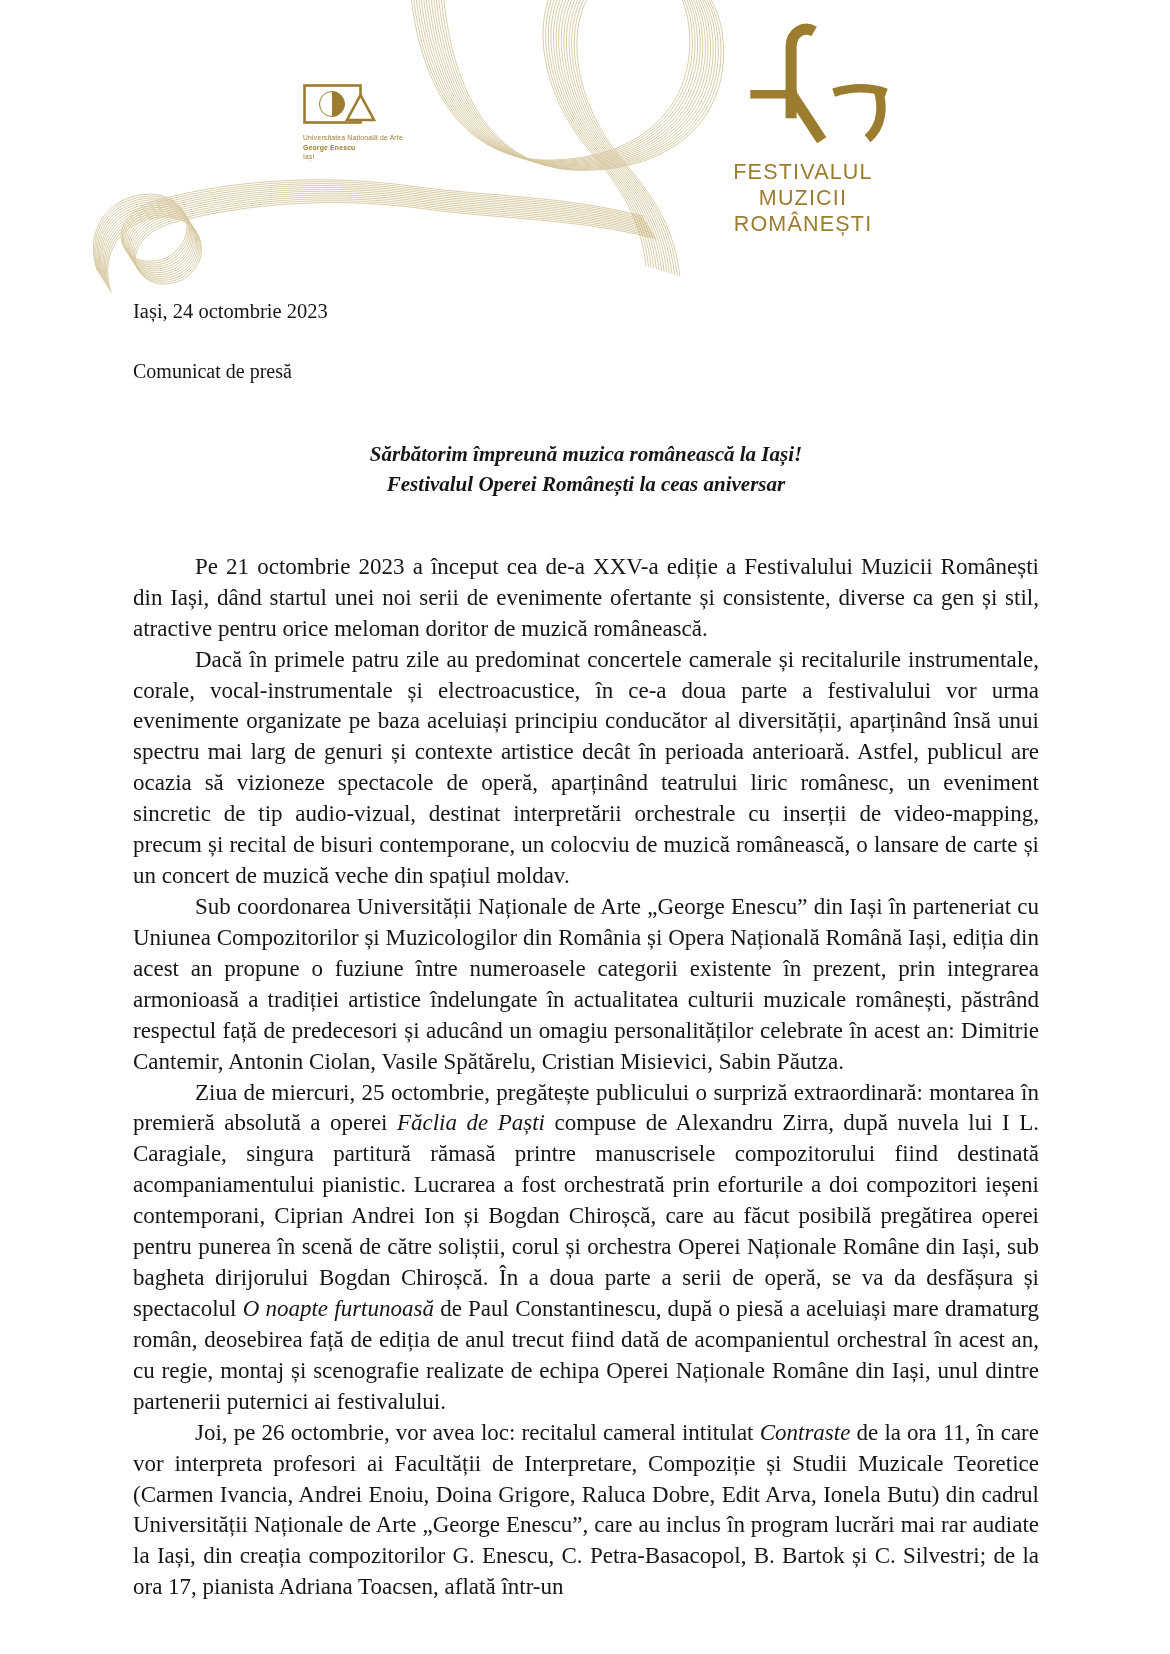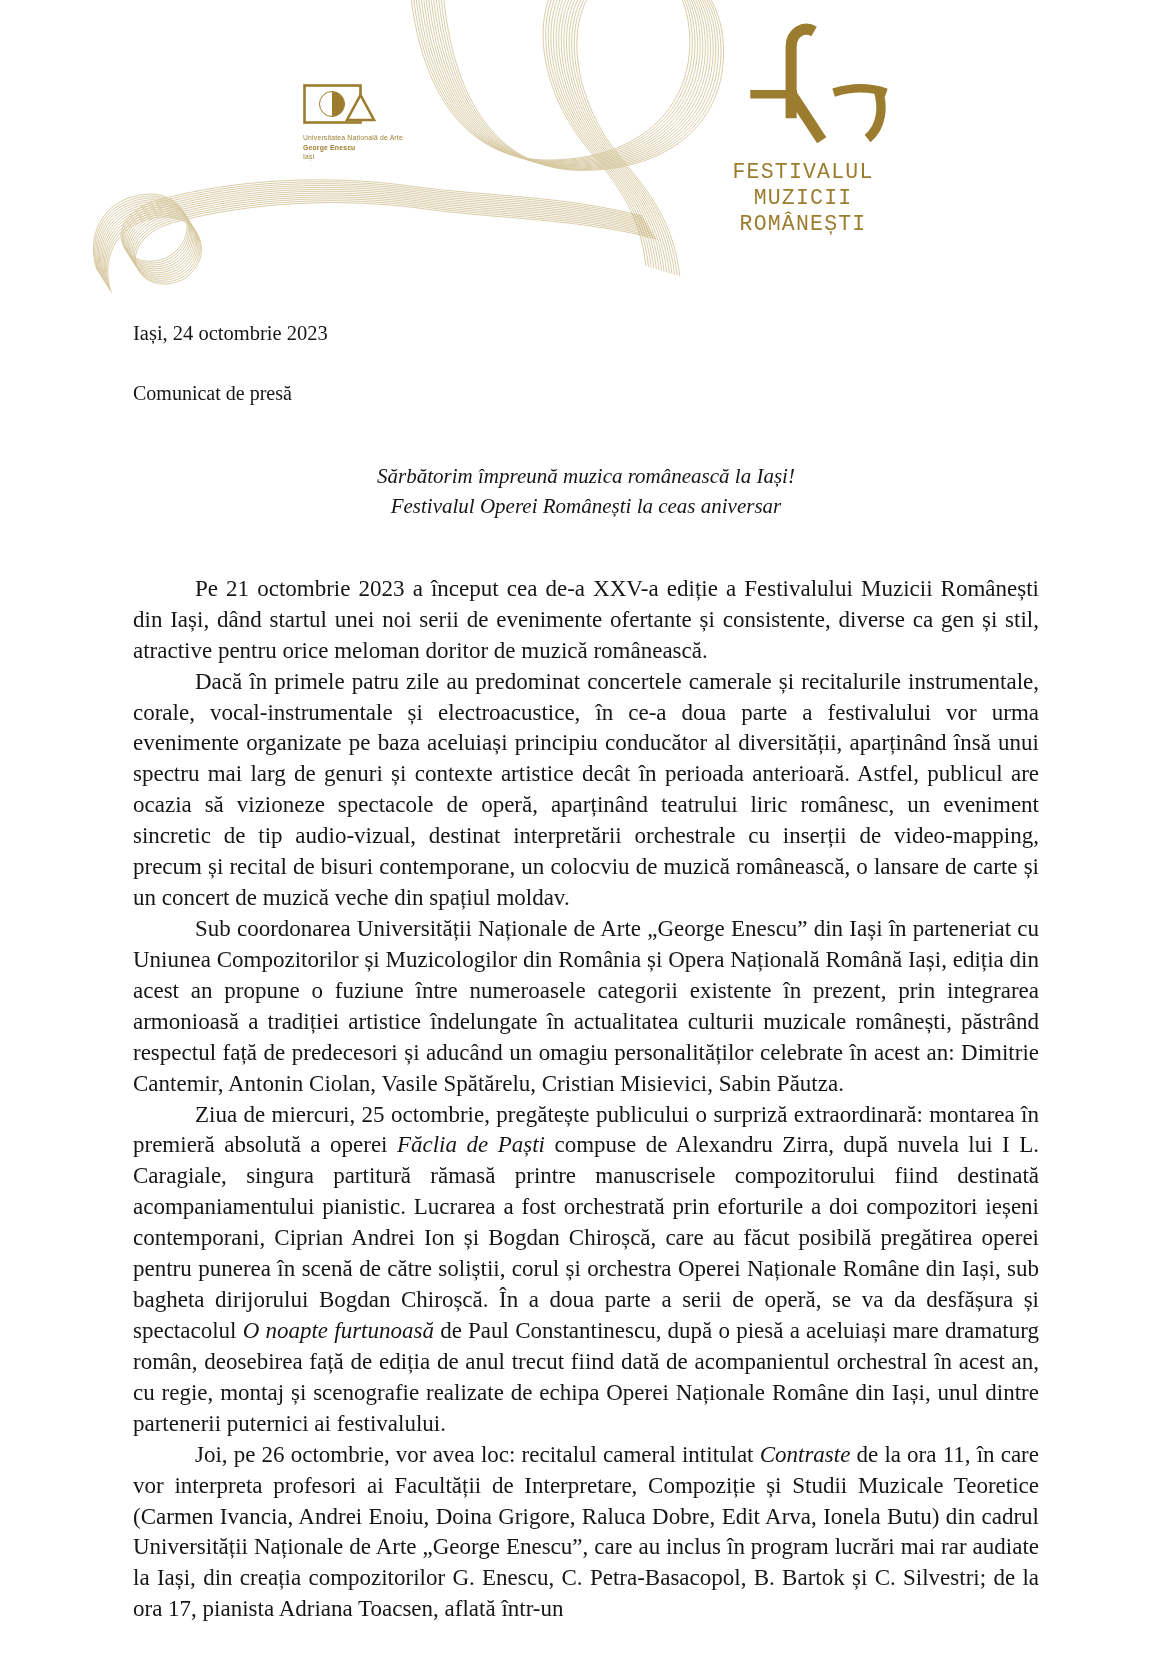--- a/index.html
+++ b/index.html
@@ -32,32 +32,32 @@
   }
   .uni-text .bold-line { font-weight: bold; }
   
   .fest-logo {
     position: absolute; left: 688px; top: 16px; width: 230px;
     text-align: center; color: #9c7c2f;
   }
   .fest-glyph { display: block; margin: 0 auto; }
   .fest-text {
     margin-top: 6px;
-    font-family: Liberation Mono, monospace;
+    font-family: Liberation Sans, sans-serif;
     font-size: 21.5px;
     line-height: 1.2;
     letter-spacing: 1.2px;
   }
   
-  .content { position: absolute; left: 133px; top: 322px; width: 906px; }
+  .content { position: absolute; left: 133px; top: 300px; width: 906px; }
   .dateline { font-size: 20.5px; margin: 0 0 37px 0; }
   .doctype  { font-size: 20px; margin: 12px 0 56px 0; }
   .title {
     text-align: center;
-    font-weight: normal;
+    font-weight: bold;
     font-style: italic;
     font-size: 21px;
     line-height: 1.45;
     margin: 0 0 52px 0;
   }
   .bodytext p {
     margin: 0;
     font-size: 23px;
     line-height: 1.345;
     text-align: justify;

